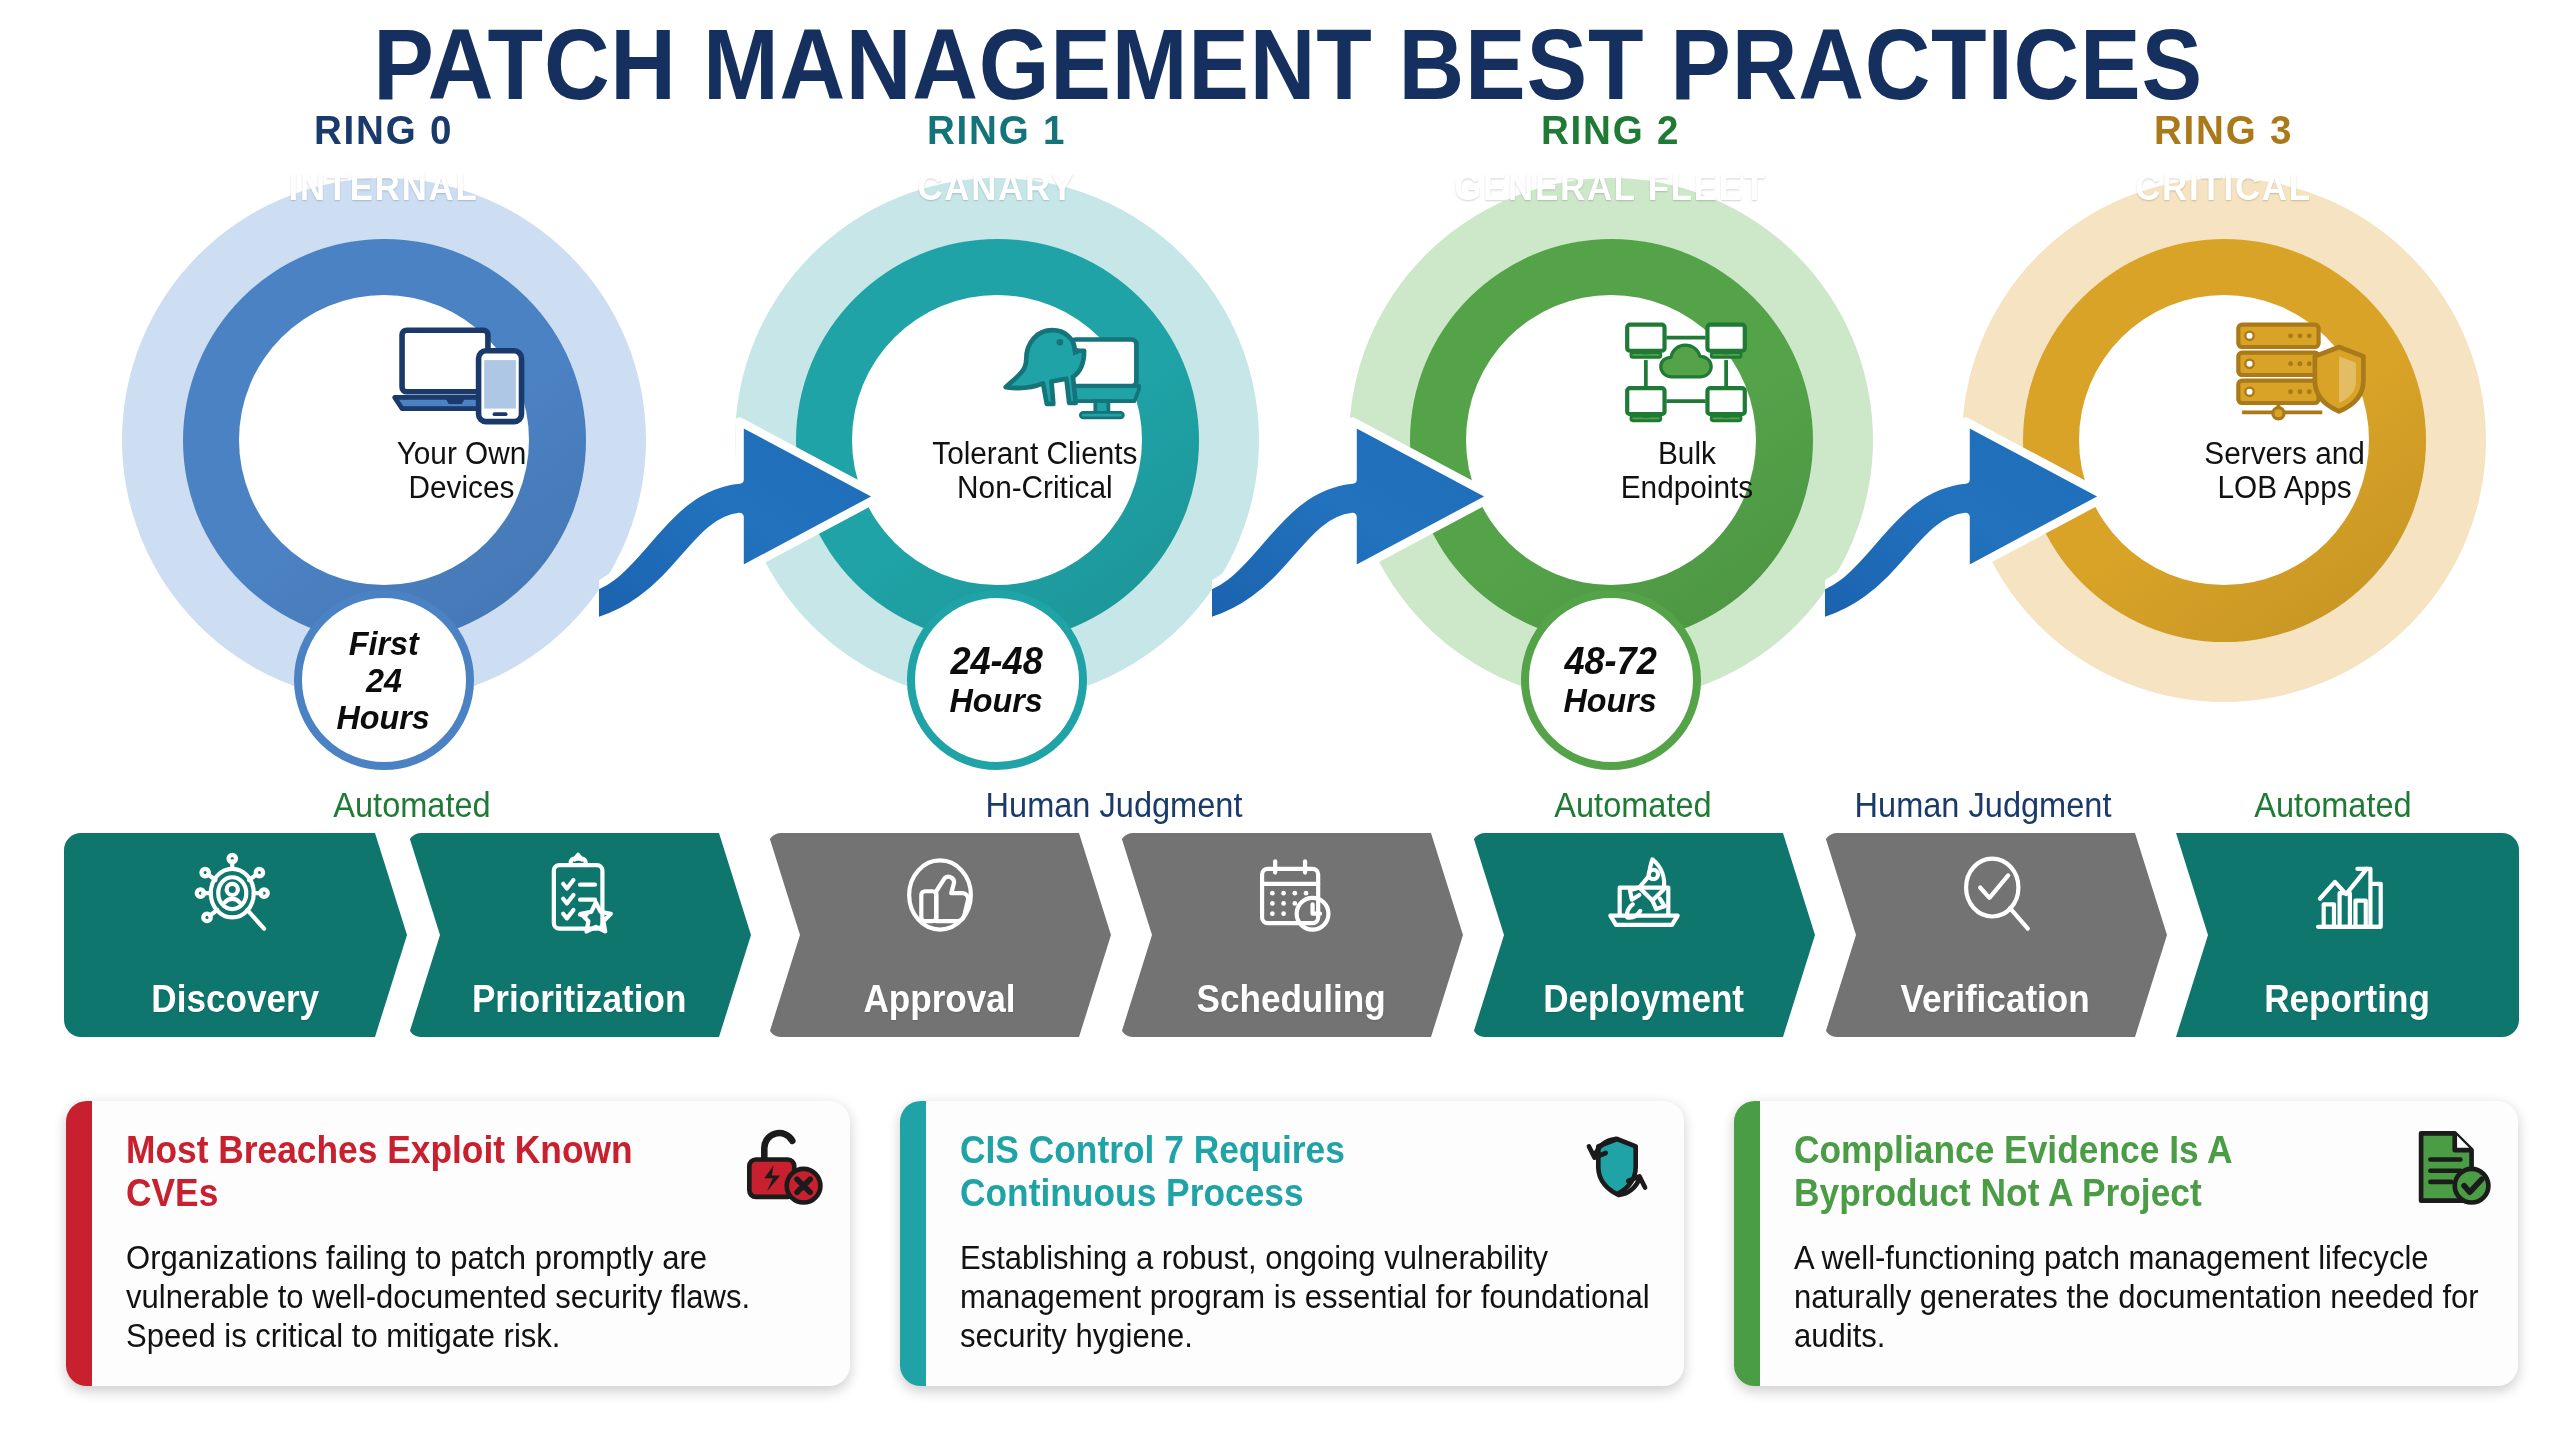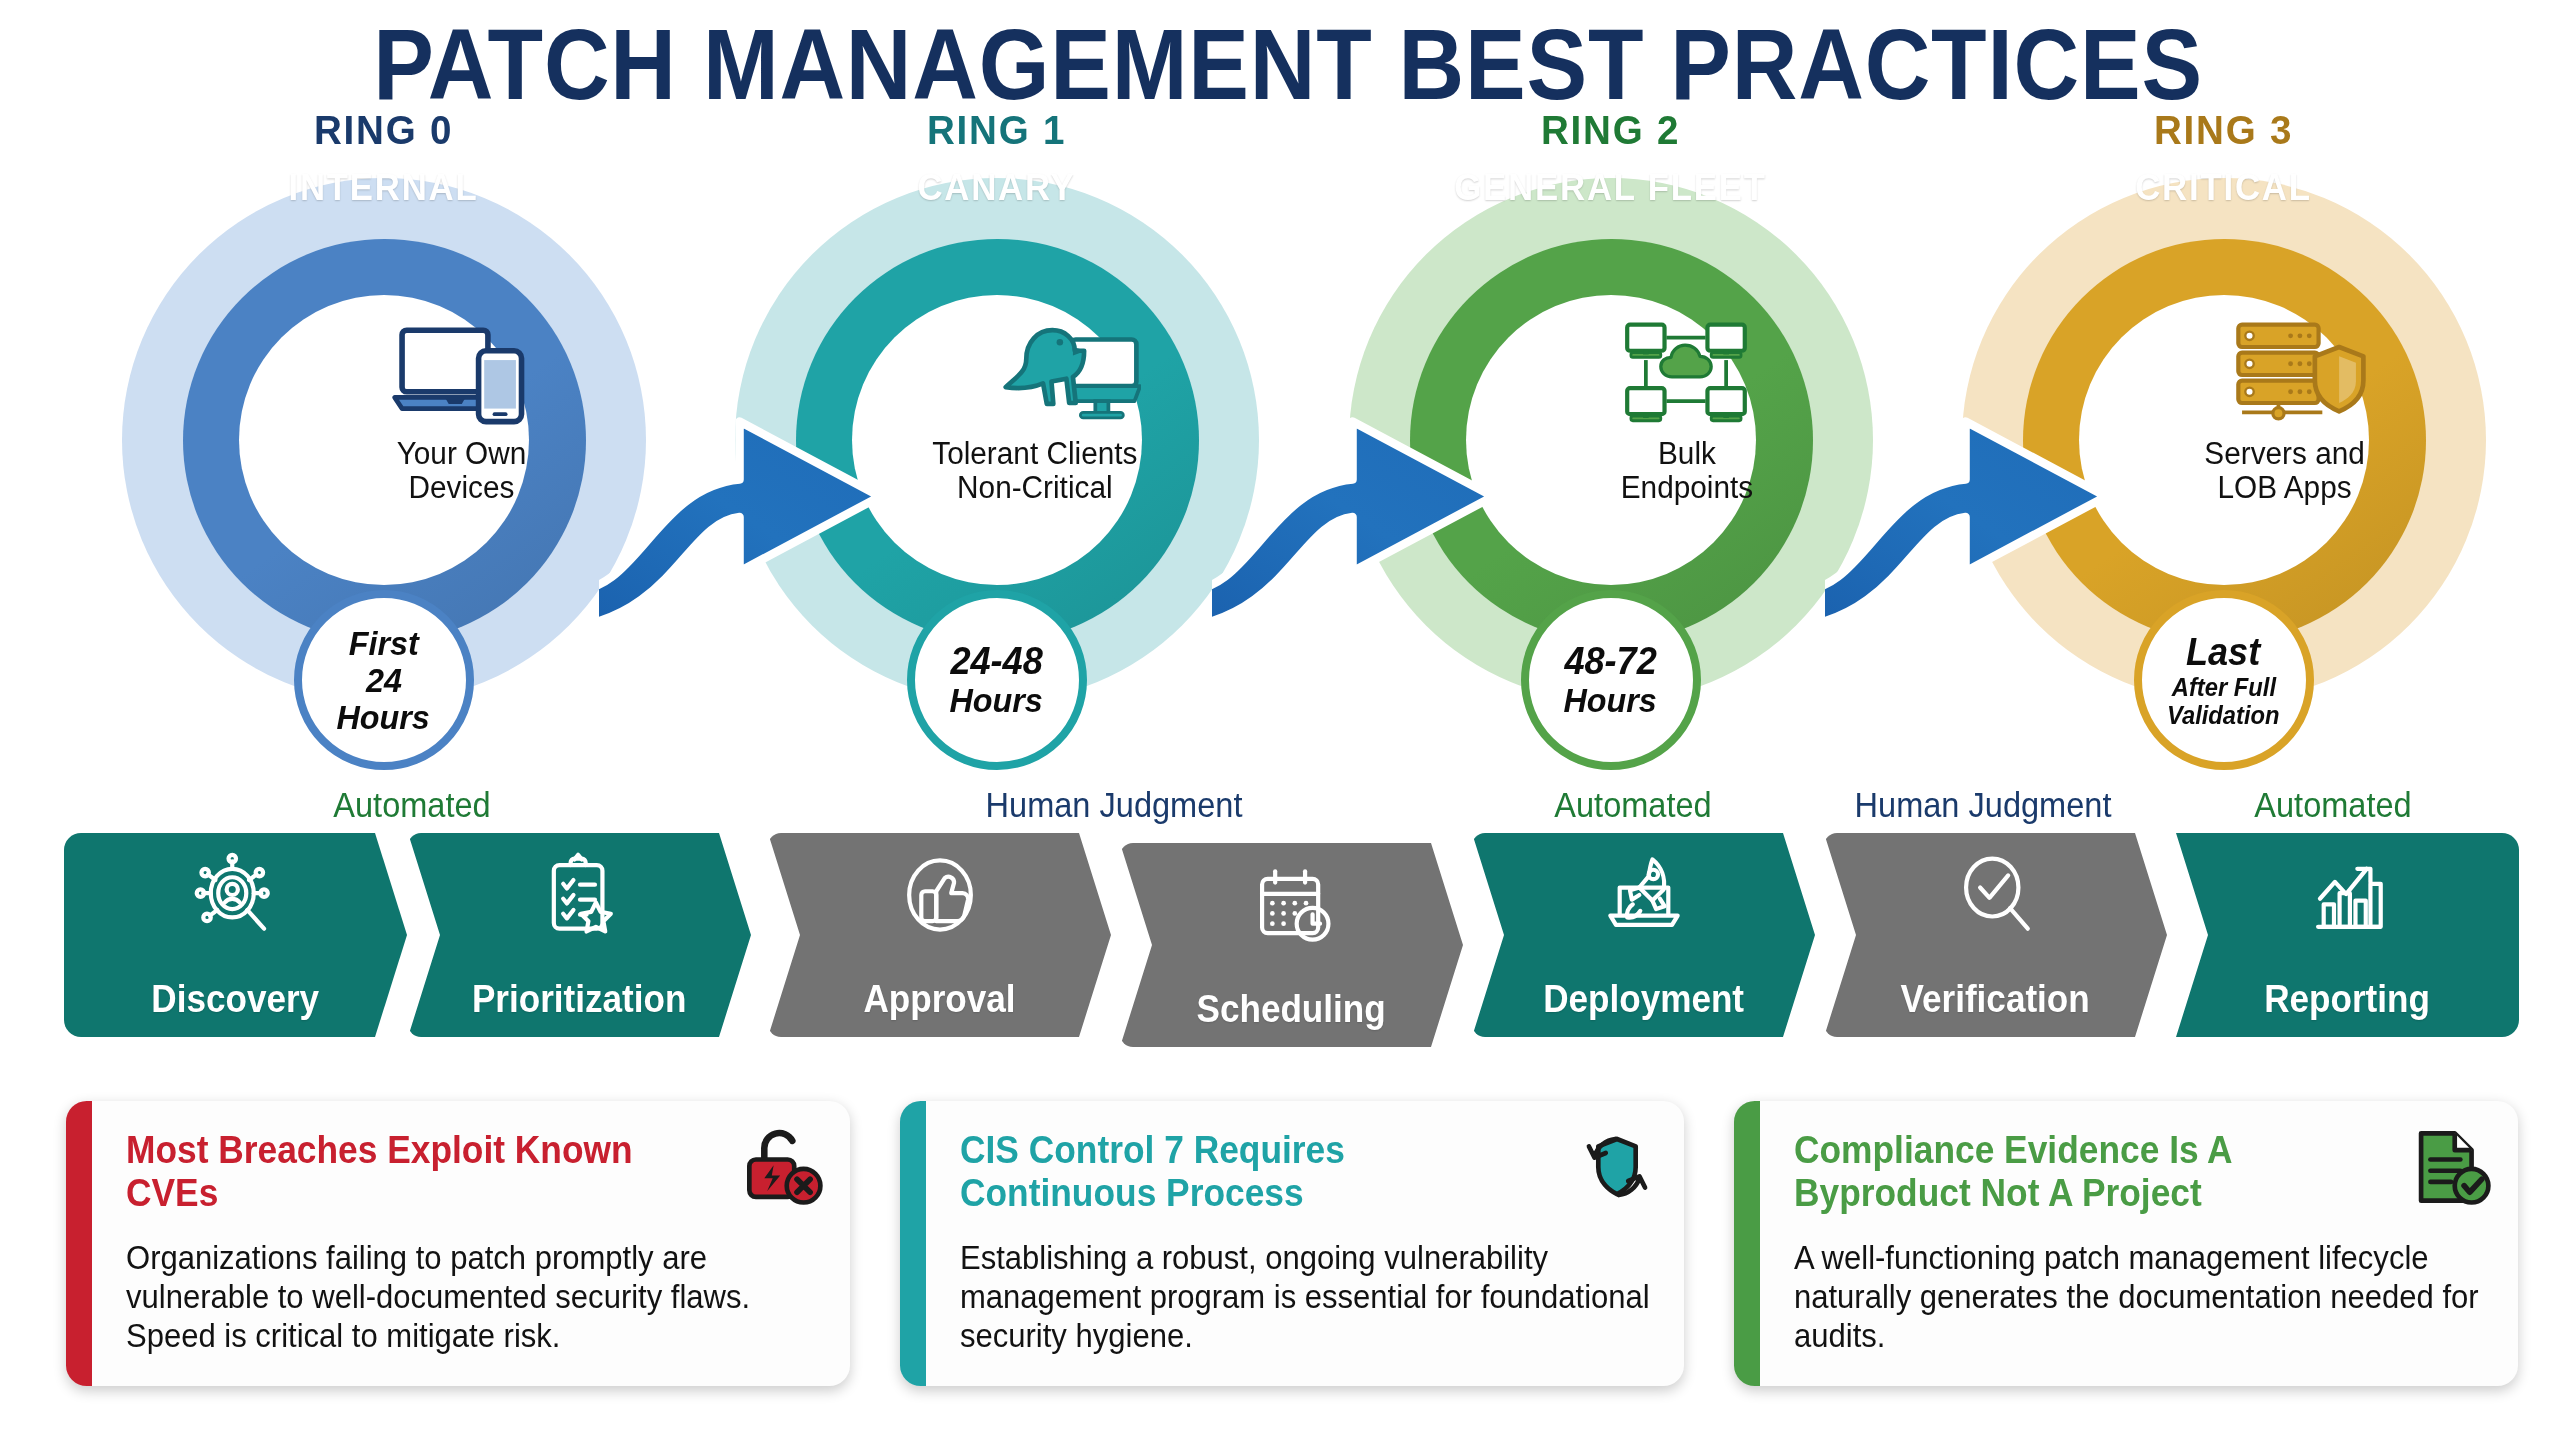--- a/index.html
+++ b/index.html
@@ -267,25 +267,20 @@
       <line x1="53" y1="90" x2="53" y2="100" stroke="#a9791a" stroke-width="4"></line>
       <line x1="14" y1="100" x2="100" y2="100" stroke="#a9791a" stroke-width="4"></line>
       <circle cx="53" cy="101" r="6" fill="#d9a327" stroke="#a9791a" stroke-width="3.5"></circle>
       <path d="M118 30 l26 10 v26 c0 18 -14 28 -26 33 c-12 -5 -26 -15 -26 -33 V40 z" fill="#d9a327" stroke="#a9791a" stroke-width="5" stroke-linejoin="round"></path>
       <path d="M118 40 l18 7 v20 c0 12 -9 19 -18 23 z" fill="#fff" opacity=".28"></path>
     </svg></div>
           <div class="ring-desc"><span>Servers and</span><br><span>LOB Apps</span></div>
         </div>
         <div class="ring-num" style="color: rgb(169, 121, 26);">RING 3</div>
         <div class="ring-name">CRITICAL</div>
-        <div class="badge" style="border: 8.4px solid rgb(217, 163, 39);">
-          <div class="badge-big">Last</div>
-          <div class="badge-sm">After Full</div>
-          <div class="badge-sm">Validation</div>
-        </div>
       </div>
     </div>
 
   <div id="connectors">
       <div class="conn" style="left: 599px;"><svg viewBox="0 0 350 330" xmlns="http://www.w3.org/2000/svg">
     <defs>
       <linearGradient id="ag0" x1="0" y1="1" x2="1" y2="0">
         <stop offset="0%" stop-color="#1a60ad"></stop>
         <stop offset="55%" stop-color="#2272bd"></stop>
         <stop offset="100%" stop-color="#1f6cb8"></stop>
@@ -371,21 +366,21 @@
       <div class="chev chev-blue" style="left: 704px; width: 343px; clip-path: polygon(0px 0px, calc(100% - 32px) 0px, 100% 50%, calc(100% - 32px) 100%, 0px 100%, 32px 50%); border-radius: 13px;">
         <div class="chev-icon"><svg viewBox="0 0 92 92" xmlns="http://www.w3.org/2000/svg" stroke="#ffffff" fill="none" stroke-width="4.5" stroke-linecap="round" stroke-linejoin="round">
       <ellipse cx="46" cy="46" rx="33" ry="37"></ellipse>
       <path d="M42 42 l9 -14 a6 6 0 0 1 10 5 l-3 11 h12 a6 6 0 0 1 6 7 l-4 17 a8 8 0 0 1 -8 6 H42 z"></path>
       <rect x="26" y="42" width="16" height="32" rx="4"></rect>
     </svg></div>
         <div style="flex: 1 1 0%;"></div>
         <div class="chev-label">Approval</div>
         <div style="height: 17px;"></div>
       </div>
-      <div class="chev chev-blue" style="left: 1056px; width: 343px; clip-path: polygon(0px 0px, calc(100% - 32px) 0px, 100% 50%, calc(100% - 32px) 100%, 0px 100%, 32px 50%); border-radius: 13px; margin-top: 10px;">
+      <div class="chev chev-blue" style="left: 1056px; width: 343px; clip-path: polygon(0px 0px, calc(100% - 32px) 0px, 100% 50%, calc(100% - 32px) 100%, 0px 100%, 32px 50%); border-radius: 13px;">
         <div class="chev-icon"><svg viewBox="0 0 92 92" xmlns="http://www.w3.org/2000/svg" stroke="#ffffff" fill="none" stroke-width="4.5" stroke-linecap="round" stroke-linejoin="round">
       <rect x="14" y="18" width="60" height="58" rx="6"></rect>
       <line x1="14" y1="34" x2="74" y2="34"></line>
       <line x1="28" y1="10" x2="28" y2="22"></line>
             <line x1="60" y1="10" x2="60" y2="22"></line>
       <g stroke-width="5">
         <line x1="25" y1="44" x2="25" y2="44"></line>
               <line x1="37" y1="44" x2="37" y2="44"></line>
               <line x1="49" y1="44" x2="49" y2="44"></line>
               <line x1="61" y1="44" x2="61" y2="44"></line>

